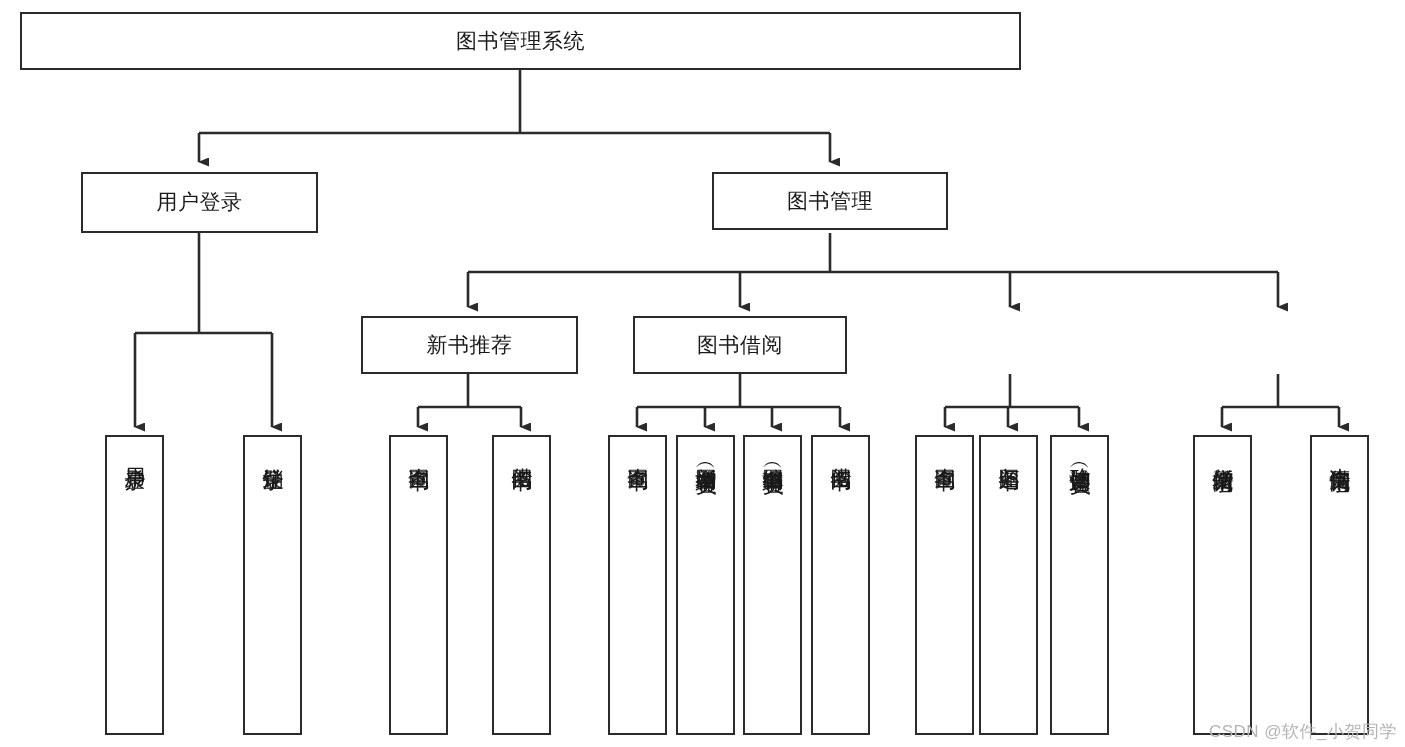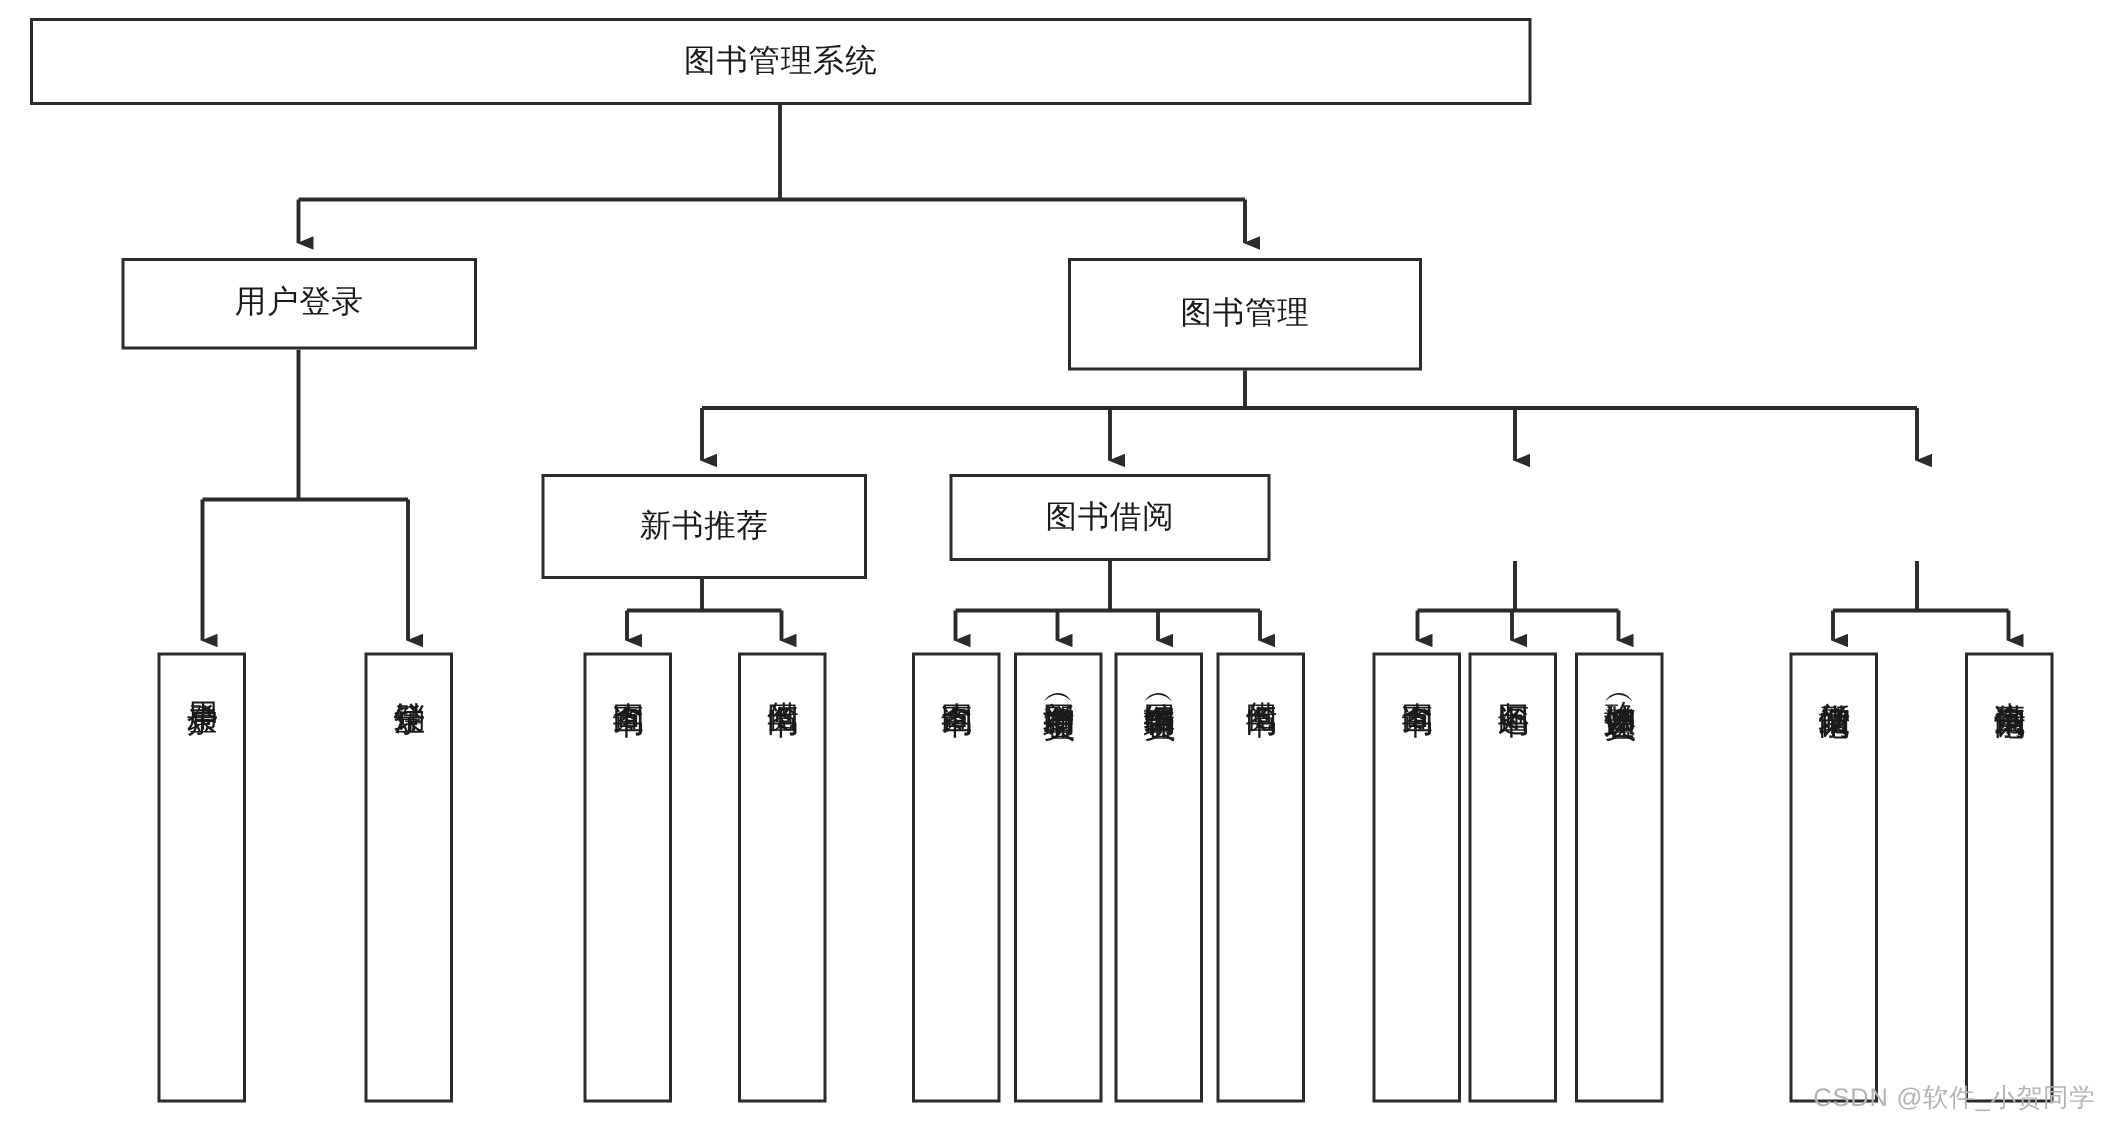--- a/index.html
+++ b/index.html
@@ -28,20 +28,21 @@
   }
   .node {
     position: absolute;
     box-sizing: border-box;
     border: 2px solid #2b2b2b;
     background: #ffffff;
     display: flex;
     align-items: center;
     justify-content: center;
     color: #1a1a1a;
+    font-family: Liberation Serif, serif;
   }
   .node .node-label {
     display: block;
     text-align: center;
     line-height: 1.18;
     color: #1a1a1a;
   }
   
   .node.horiz .node-label {
     font-size: 21px;
@@ -129,25 +130,25 @@
   </svg>
 
   <div class="node horiz" style="left:20px; top:12px; width:1001px; height:58px;">
     <span class="node-label">图书管理系统</span>
   </div>
 
   <div class="node horiz" style="left:81px; top:172px; width:237px; height:61px;">
     <span class="node-label">用户登录</span>
   </div>
 
-  <div class="node horiz" style="left:712px; top:172px; width:236px; height:75px;">
+  <div class="node horiz" style="left:712px; top:172px; width:236px; height:58px;">
     <span class="node-label">图书管理</span>
   </div>
 
-  <div class="node horiz" style="left:361px; top:316px; width:217px; height:70px;">
+  <div class="node horiz" style="left:361px; top:316px; width:217px; height:58px;">
     <span class="node-label">新书推荐</span>
   </div>
 
   <div class="node horiz" style="left:633px; top:316px; width:214px; height:58px;">
     <span class="node-label">图书借阅</span>
   </div>
 
 
 
   <div class="node vert" style="left:105px; top:435px; width:59px; height:300px;">

